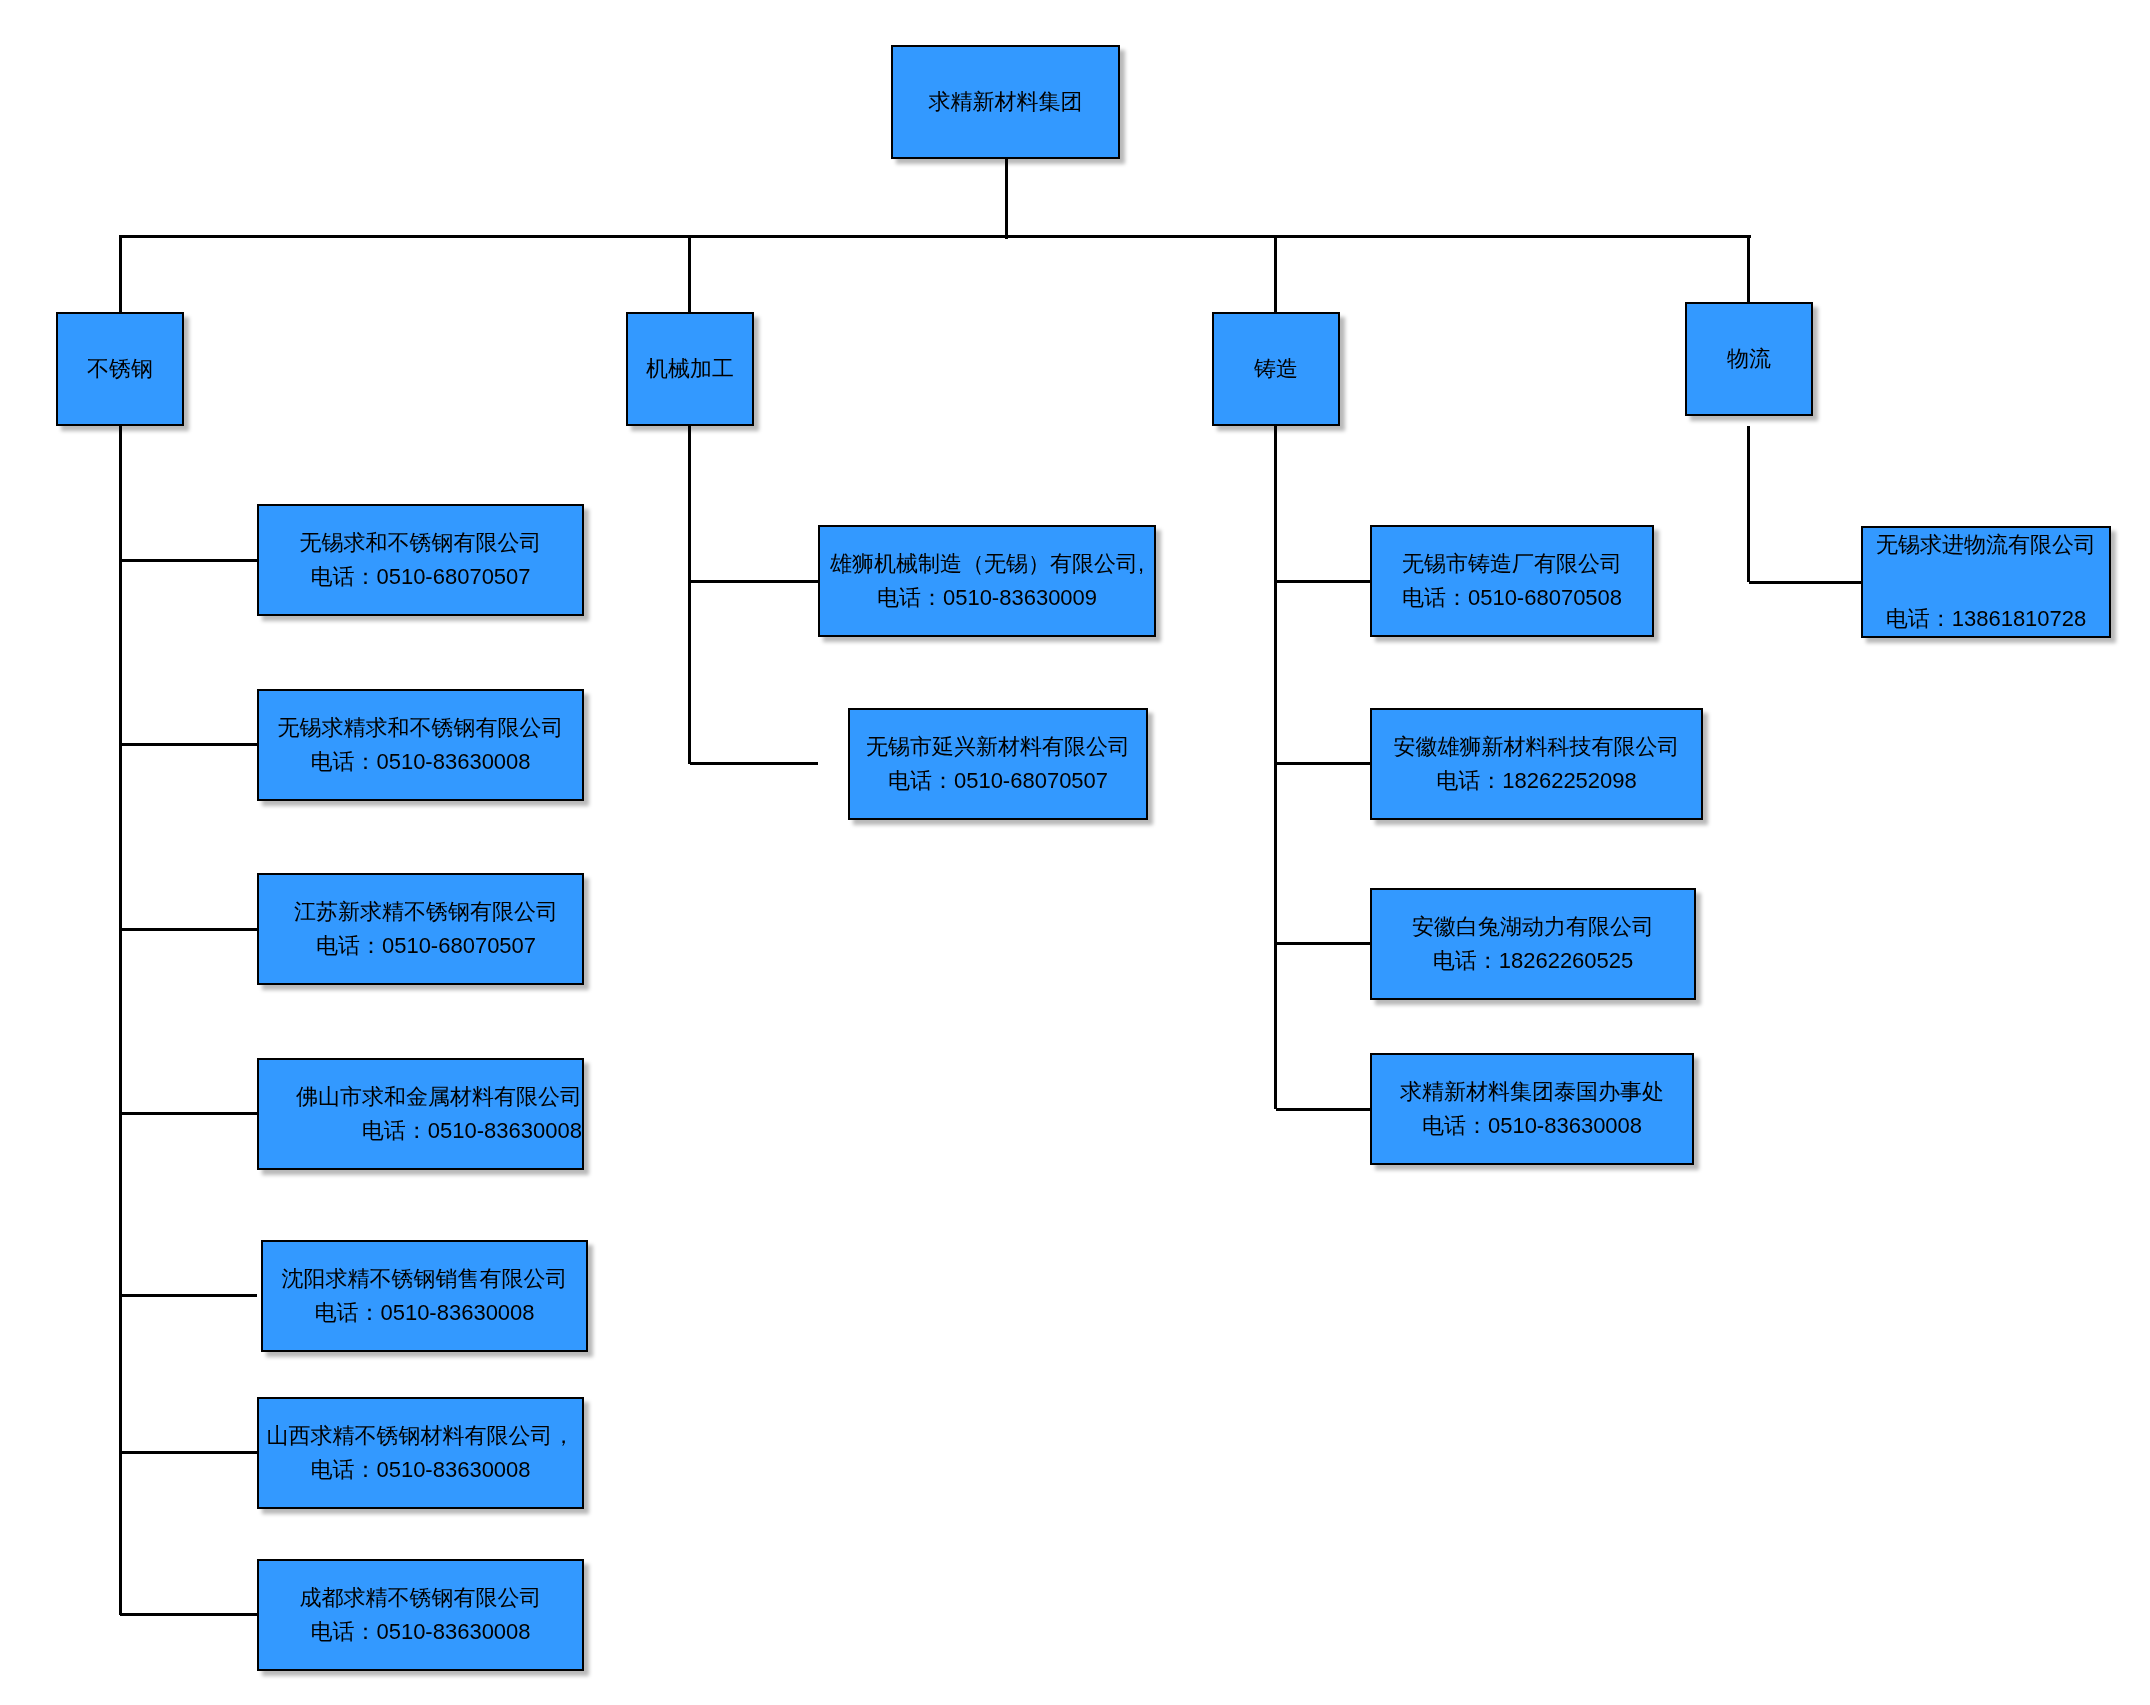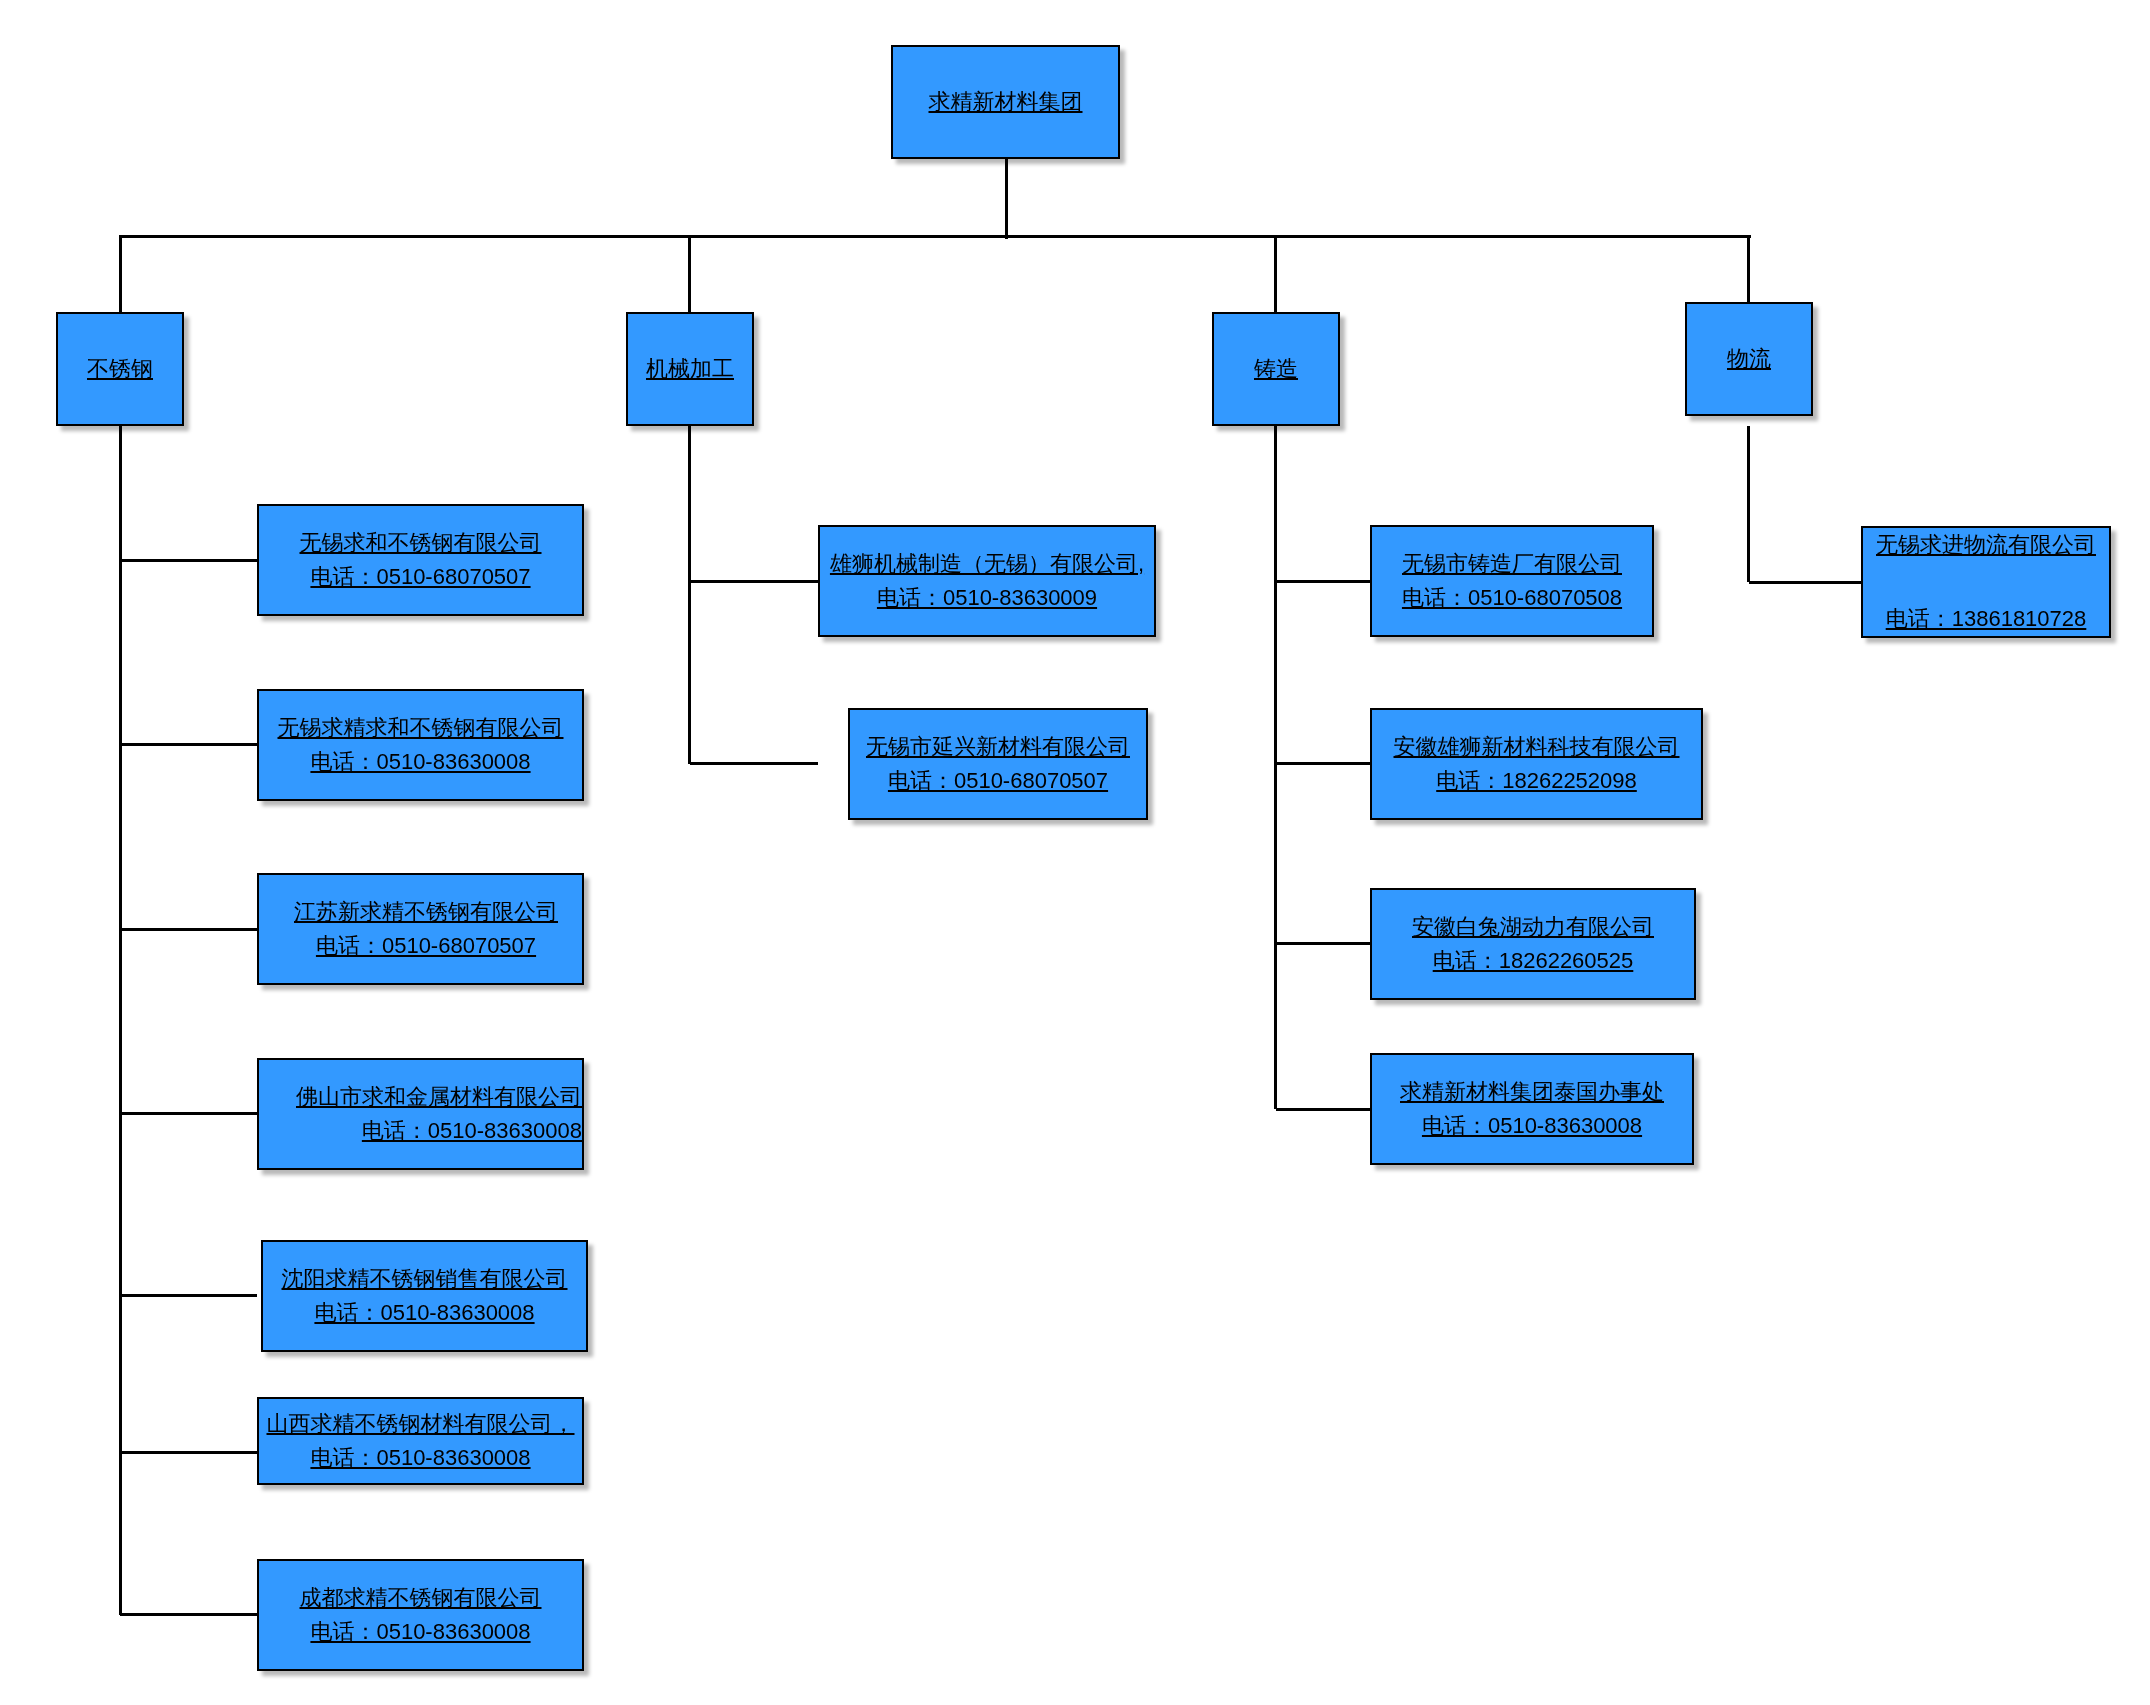--- a/index.html
+++ b/index.html
@@ -23,21 +23,21 @@
     box-shadow: 4.7px 4.7px 3.8px rgba(0,0,0,0.28);
     display: flex;
     flex-direction: column;
     align-items: center;
     justify-content: center;
     text-align: center;
     color: var(--text, #000000);
     font-size: 22px;
     line-height: 1.55;
   }
-  .node span { display: block; white-space: nowrap; text-decoration: underline; }
+  .node span { display: block; white-space: nowrap; }
   .connector {
     position: absolute;
     background: var(--connector, #000000);
   }
 </style>
 </head>
 <body>
 
 <div id="canvas">
   <div class="node" id="root-node" style="left:891px; top:45px; width:229px; height:114px;">
@@ -70,21 +70,21 @@
       <div class="node" style="left: 257px; top: 1058px; width: 327px; height: 112px; align-items: flex-end;">
         <span>佛山市求和金属材料有限公司</span>
         <span>电话：0510-83630008</span>
       </div>
       <div class="connector" style="left: 120px; top: 1294px; width: 137px; height: 2.8px;"></div>
       <div class="node" style="left: 261px; top: 1240px; width: 327px; height: 112px;">
         <span>沈阳求精不锈钢销售有限公司</span>
         <span>电话：0510-83630008</span>
       </div>
       <div class="connector" style="left: 120px; top: 1451px; width: 137px; height: 2.8px;"></div>
-      <div class="node" style="left: 257px; top: 1397px; width: 327px; height: 88px;">
+      <div class="node" style="left: 257px; top: 1397px; width: 327px; height: 112px;">
         <span>山西求精不锈钢材料有限公司，</span>
         <span>电话：0510-83630008</span>
       </div>
       <div class="connector" style="left: 120px; top: 1613px; width: 137px; height: 2.8px;"></div>
       <div class="node" style="left: 257px; top: 1559px; width: 327px; height: 112px;">
         <span>成都求精不锈钢有限公司</span>
         <span>电话：0510-83630008</span>
       </div>
       <div class="connector" style="left: 688px; top: 237px; width: 2.8px; height: 76px;"></div>
       <div class="node" style="left: 626px; top: 312px; width: 128px; height: 114px; text-align: right;">

